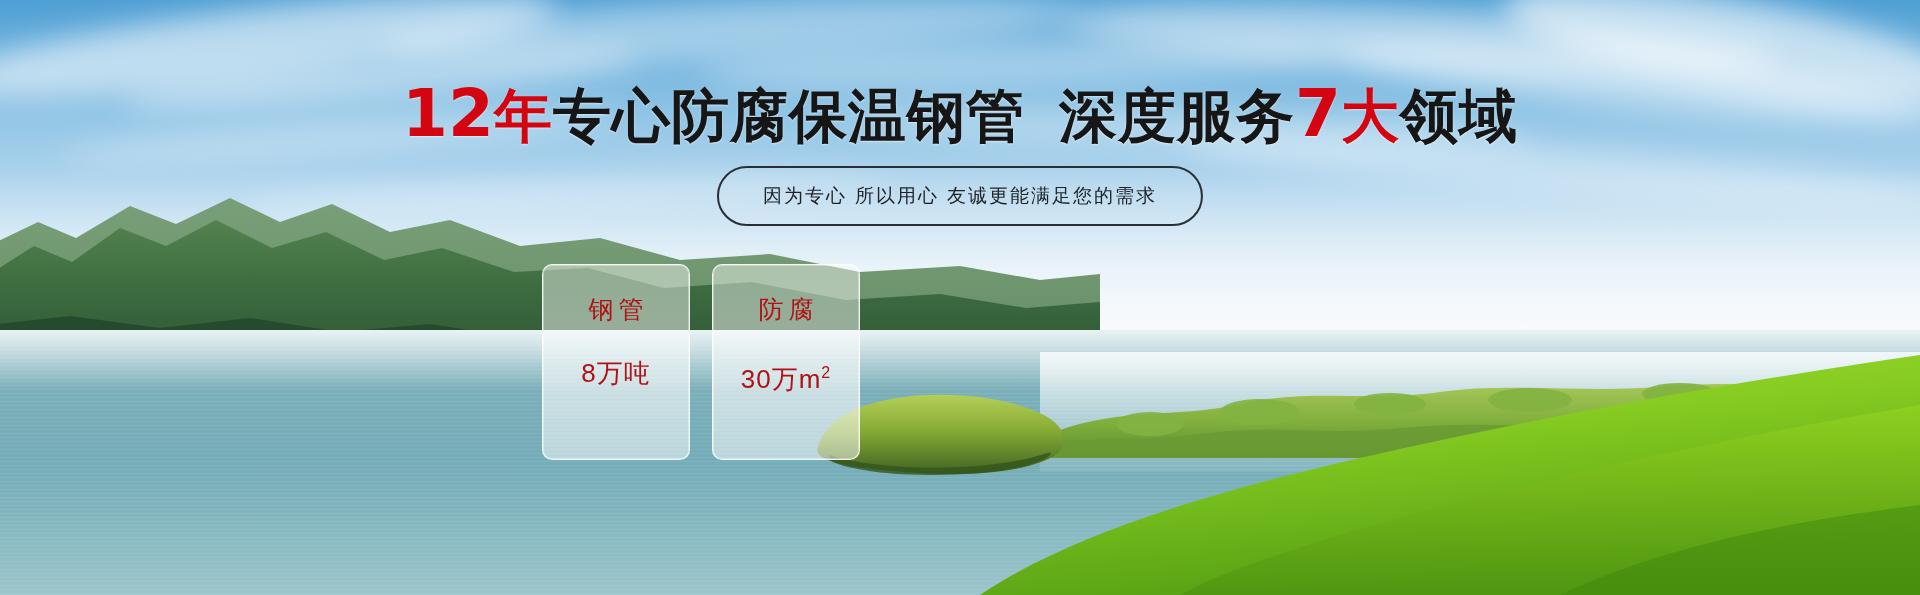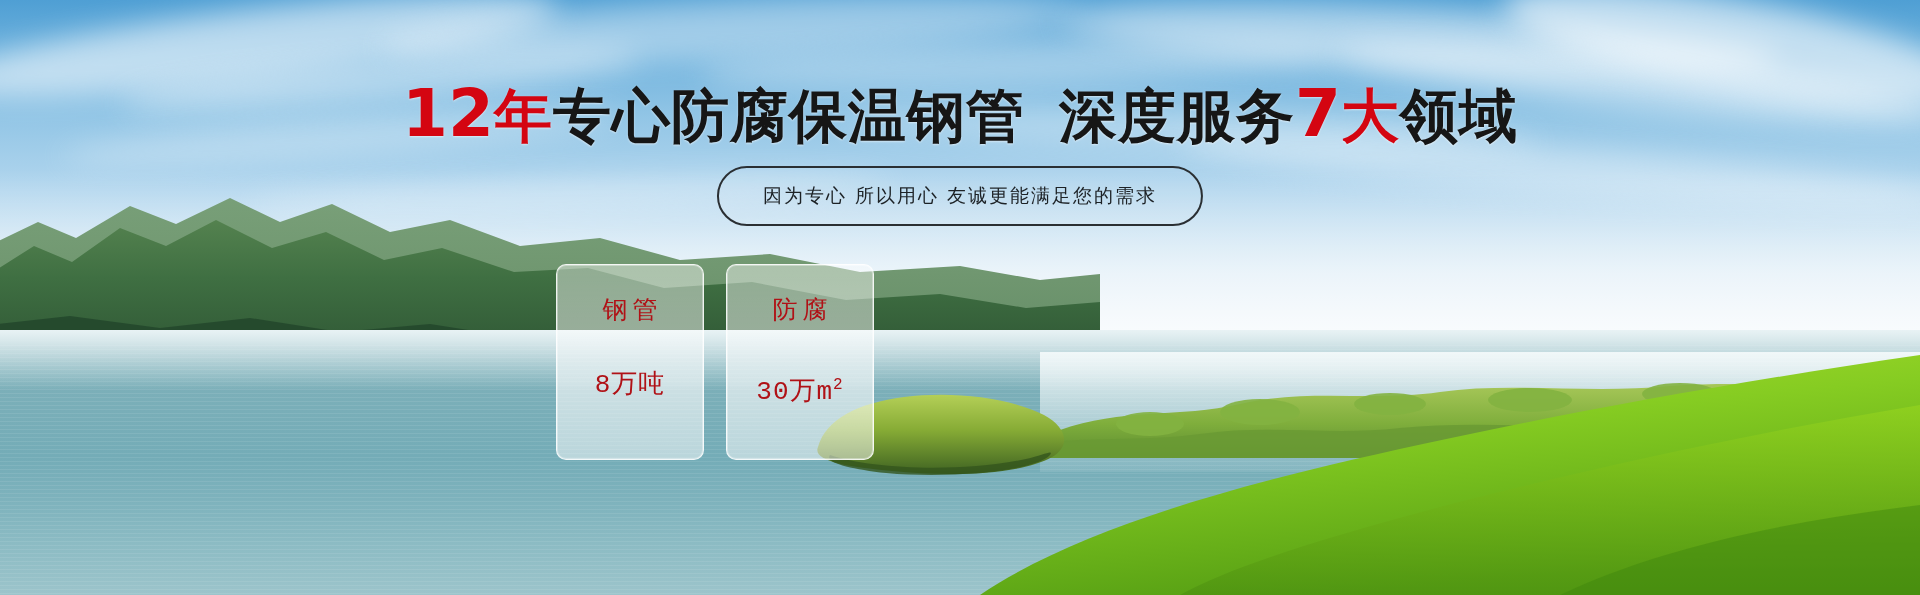--- a/index.html
+++ b/index.html
@@ -120,21 +120,21 @@
     font-size:19px;
     line-height:34px;
     letter-spacing:2px;
     color:#1d2226;
     white-space:nowrap;
     font-family:"DejaVu Sans","Liberation Sans",sans-serif;
   }
 
   
   .cards{
-    position:absolute;left:556px;top:264px;
+    position:absolute;left:542px;top:264px;
     display:flex;gap:22px;
     align-items:flex-start;
   }
   .card{
     width:148px;height:196px;
     border-radius:10px;
     background:linear-gradient(to bottom,rgba(255,255,255,.42) 0%,rgba(255,255,255,.50) 38%,rgba(255,255,255,.62) 60%,rgba(255,255,255,.50) 100%);
     border:1px solid rgba(255,255,255,.85);
     box-shadow:inset 0 0 0 1px rgba(255,255,255,.35);
     display:flex;flex-direction:column;align-items:center;
@@ -143,25 +143,25 @@
   }
   .card-label{
     font-size:25px;line-height:30px;
     letter-spacing:5px;
     text-indent:5px;
     color:#b01116;
     font-family:"DejaVu Sans","Liberation Sans",sans-serif;
     white-space:nowrap;
   }
   .card-value{
-    margin-top:44px;
+    margin-top:32px;
     font-size:26px;line-height:32px;
     letter-spacing:1px;
     color:#b01116;
-    font-family:Liberation Mono, monospace;
+    font-family:Liberation Sans, sans-serif;
     white-space:nowrap;
   }
   .card-value sup{font-size:16px;vertical-align:super;}
 </style>
 </head>
 <body>
 
 <div class="stage">
 
   <div class="sky"></div>

